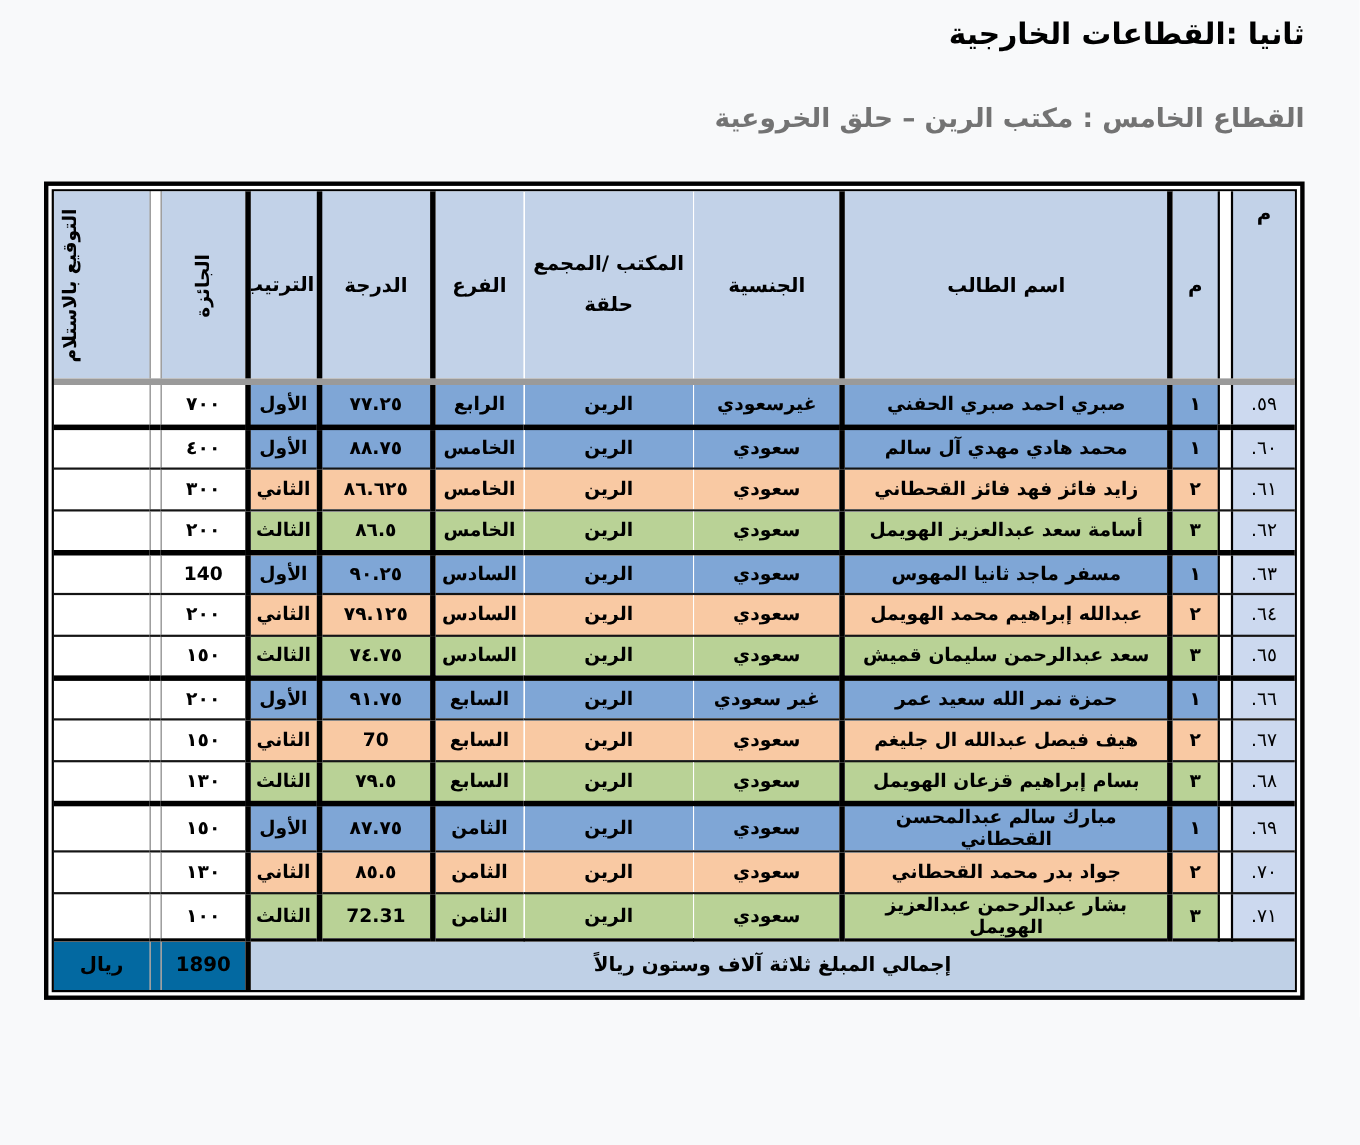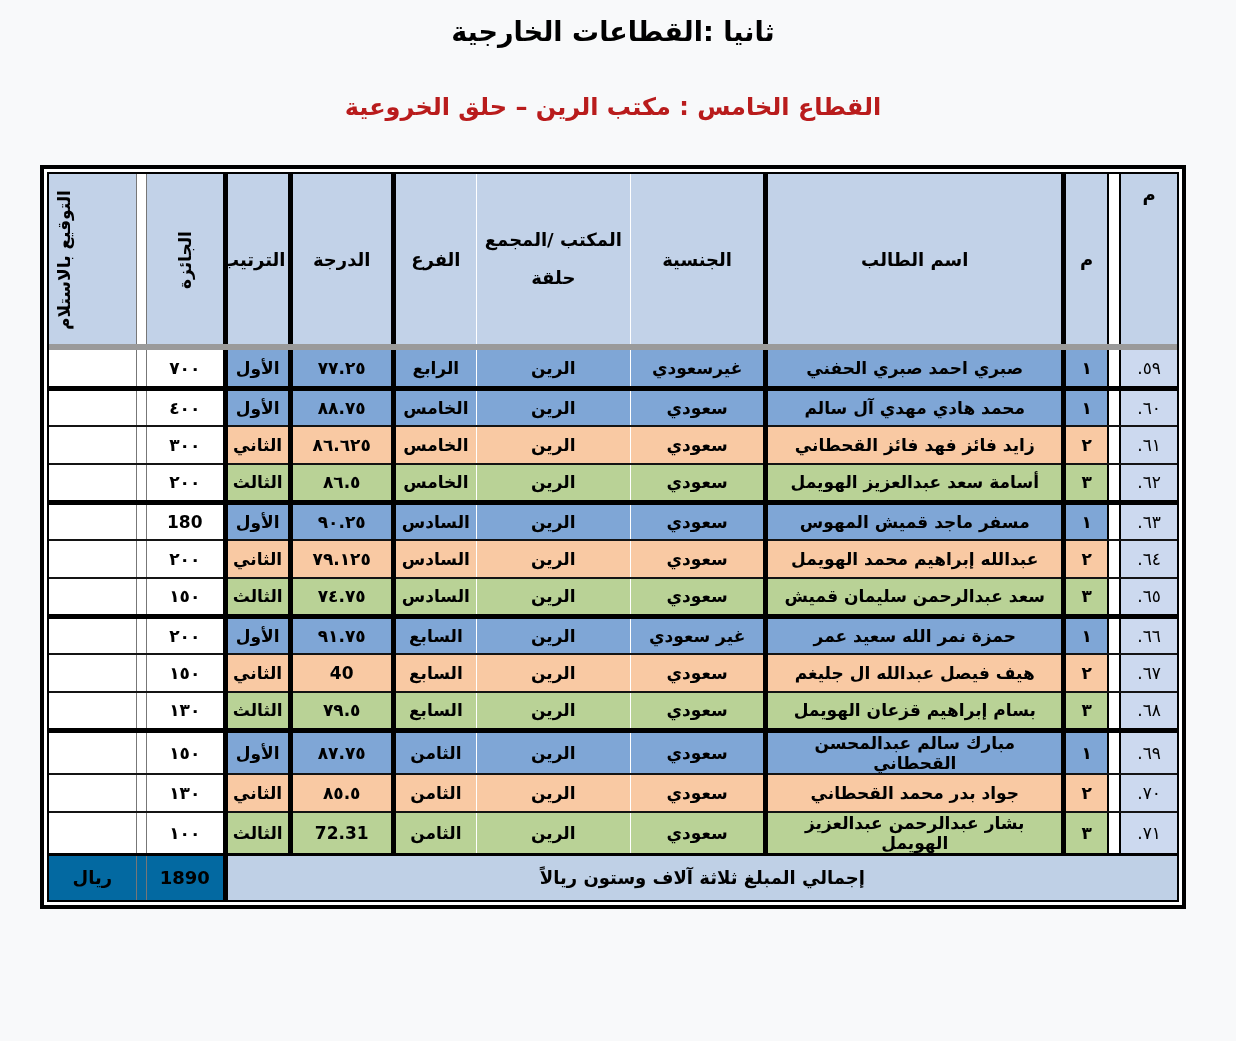--- a/index.html
+++ b/index.html
@@ -2,23 +2,23 @@
 <html lang="ar" dir="rtl" style="--page_bg: #f8f9fa; --header_bg: #c2d2e8; --serial_bg: #ccd9ef; --total_bg: #bfd0e6; --blue_row: #7fa6d6; --orange_row: #f9c9a3; --green_row: #b9d296; --gray_band: #9a9a9a; --border_black: #000000;"><head>
 <meta charset="utf-8">
 <style>
   html,body{margin:0;padding:0;}
   body{
     width:1236px;height:1041px;overflow:hidden;
     background:var(--page_bg,#f8f9fa);
     font-family:"DejaVu Sans", sans-serif;
     direction:rtl;
   }
-  .titles{width:1146px;margin:0 50px 0 0;text-align:center;}
+  .titles{width:1146px;margin:0 50px 0 0;}
   .doc-title{padding-top:16px;font-size:27px;font-weight:bold;color:#000;}
-  .doc-subtitle{margin-top:46px;font-size:24px;font-weight:bold;color:#b91c1c;}
+  .doc-subtitle{margin-top:46px;font-size:24px;font-weight:bold;color:#737373;}
 
   .table-outer{
     margin:44px 50px 0 0;width:1132px;
     border:4px solid #000;background:#fff;padding:3px;
   }
   .table-inner{border:2px solid #000;}
   table{
     width:100%;border-collapse:collapse;table-layout:fixed;
     direction:rtl;
   }
@@ -176,27 +176,27 @@
             <td class="c-grade cc">٨٦.٥</td>
             <td class="c-tarteeb cc">الثالث</td>
             <td class="c-prize">٢٠٠</td>
             <td class="c-gutter2"></td>
             <td class="c-signature"></td>
           </tr>
           <tr class="data row-blue">
             <td class="c-serial">.٦٣</td>
             <td class="c-gutter"></td>
             <td class="c-rank cc">١</td>
-            <td class="c-name cc">مسفر ماجد قميش المهوس</td>
+            <td class="c-name cc">مسفر ماجد ثانيا المهوس</td>
             <td class="c-nat cc">سعودي</td>
             <td class="c-office cc">الرين</td>
             <td class="c-branch cc">السادس</td>
             <td class="c-grade cc">٩٠.٢٥</td>
             <td class="c-tarteeb cc">الأول</td>
-            <td class="c-prize">180</td>
+            <td class="c-prize">140</td>
             <td class="c-gutter2"></td>
             <td class="c-signature"></td>
           </tr>
           <tr class="data row-orange">
             <td class="c-serial">.٦٤</td>
             <td class="c-gutter"></td>
             <td class="c-rank cc">٢</td>
             <td class="c-name cc">عبدالله إبراهيم محمد الهويمل</td>
             <td class="c-nat cc">سعودي</td>
             <td class="c-office cc">الرين</td>
@@ -236,21 +236,21 @@
             <td class="c-signature"></td>
           </tr>
           <tr class="data row-orange">
             <td class="c-serial">.٦٧</td>
             <td class="c-gutter"></td>
             <td class="c-rank cc">٢</td>
             <td class="c-name cc">هيف فيصل عبدالله ال جليغم</td>
             <td class="c-nat cc">سعودي</td>
             <td class="c-office cc">الرين</td>
             <td class="c-branch cc">السابع</td>
-            <td class="c-grade cc">40</td>
+            <td class="c-grade cc">70</td>
             <td class="c-tarteeb cc">الثاني</td>
             <td class="c-prize">١٥٠</td>
             <td class="c-gutter2"></td>
             <td class="c-signature"></td>
           </tr>
           <tr class="data row-green group-end">
             <td class="c-serial">.٦٨</td>
             <td class="c-gutter"></td>
             <td class="c-rank cc">٣</td>
             <td class="c-name cc">بسام إبراهيم قزعان الهويمل</td>

